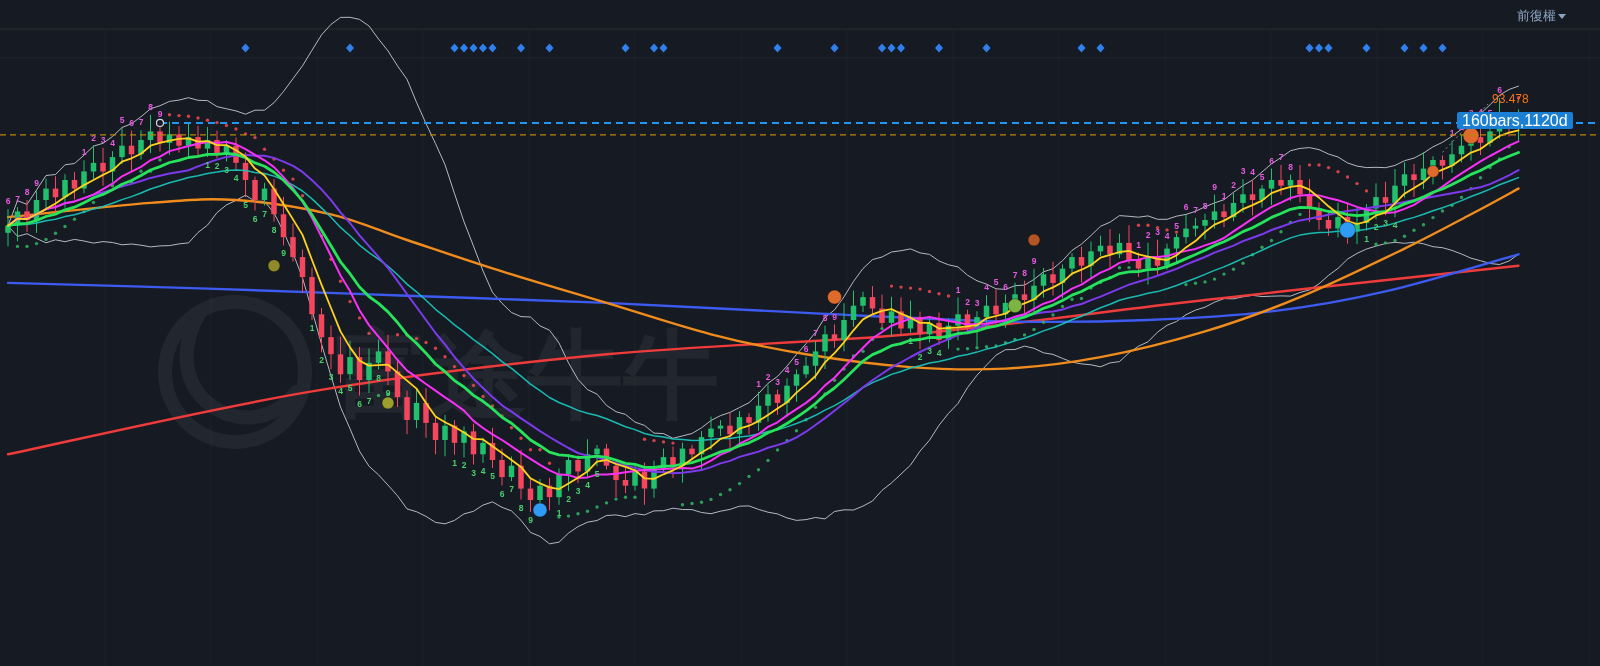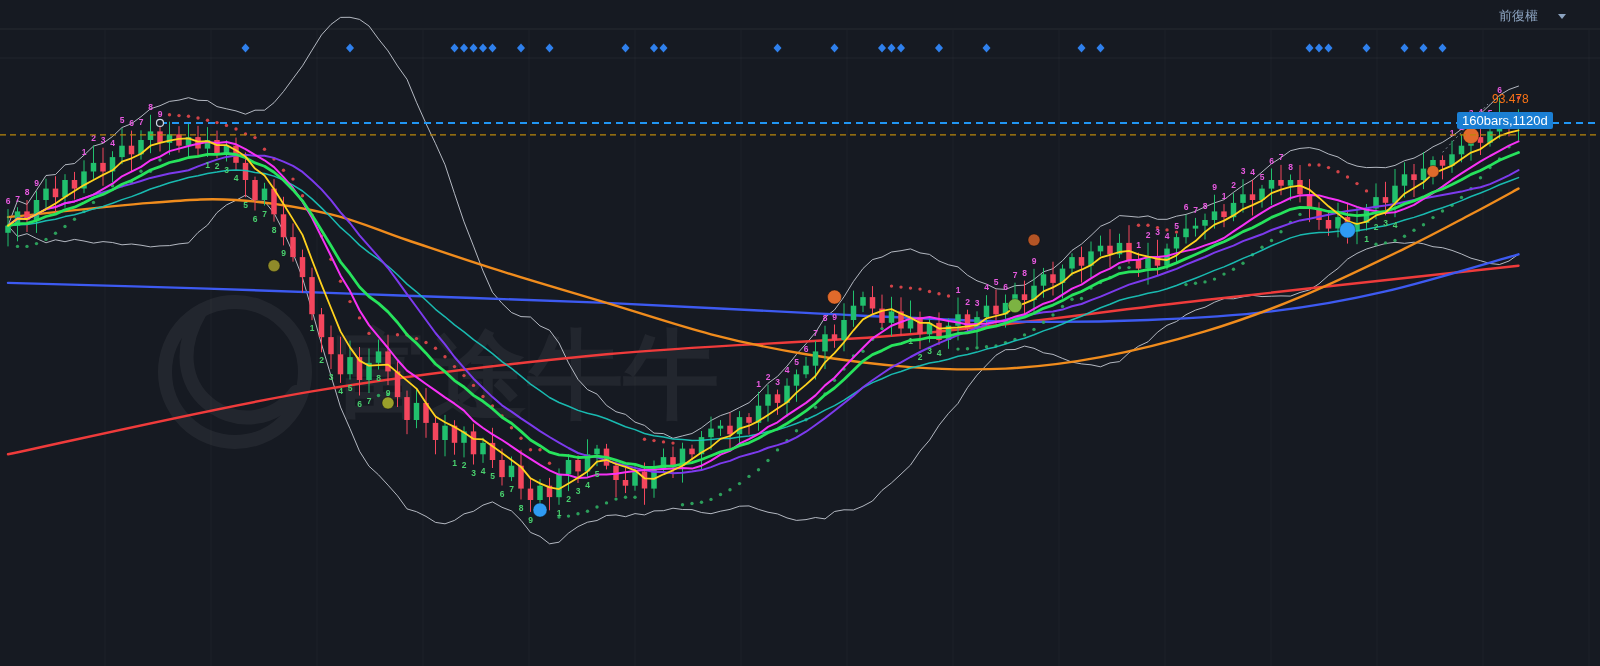--- a/index.html
+++ b/index.html
@@ -4,27 +4,27 @@
 <style>
   html,body{margin:0;padding:0;background:#0f1218;}
   .stage{
     position:relative;width:1600px;height:666px;overflow:hidden;
     background:#161a22;
     font-family:"Liberation Sans","DejaVu Sans",sans-serif;
   }
   #chartsvg{position:absolute;left:0;top:0;}
   svg text{font-family:"Liberation Sans","DejaVu Sans",sans-serif;}
   .adjust{
-    position:absolute;top:7px;right:34px;display:flex;align-items:center;gap:20px;
+    position:absolute;top:7px;right:34px;display:flex;align-items:center;gap:2px;
     color:#8ca3c0;font-size:13px;cursor:pointer;z-index:5;
   }
   .caret{width:0;height:0;border-left:4px solid transparent;border-right:4px solid transparent;border-top:5px solid #8ca3c0;}
   .measure-badge{
     position:absolute;left:1457px;top:112px;z-index:4;
-    background:#1b7fd4;color:#fff;font-size:13px;line-height:17px;padding:0 5px;border-radius:2px;
+    background:#1b7fd4;color:#fff;font-size:16px;line-height:17px;padding:0 5px;border-radius:2px;
     white-space:nowrap;
   }
   .high-label{position:absolute;left:1492px;top:92px;z-index:4;color:#f97316;font-size:12px;}
 </style>
 </head>
 <body>
 
 <div class="stage">
 
   <svg id="chartsvg" width="1600" height="666" viewBox="0 0 1600 666">

